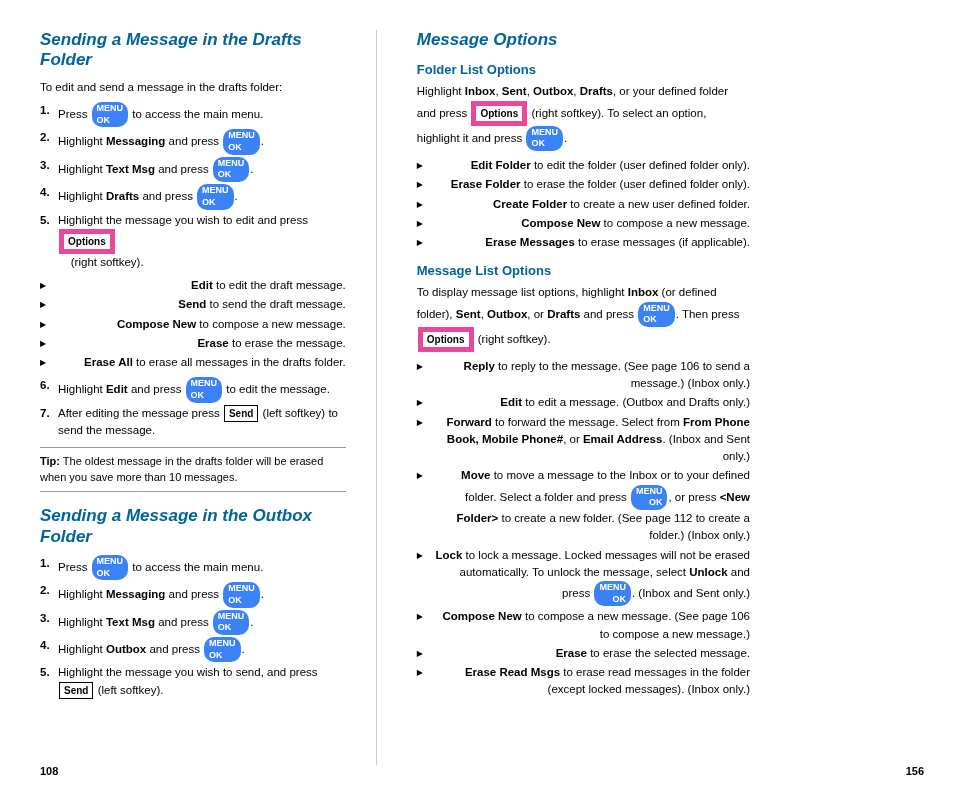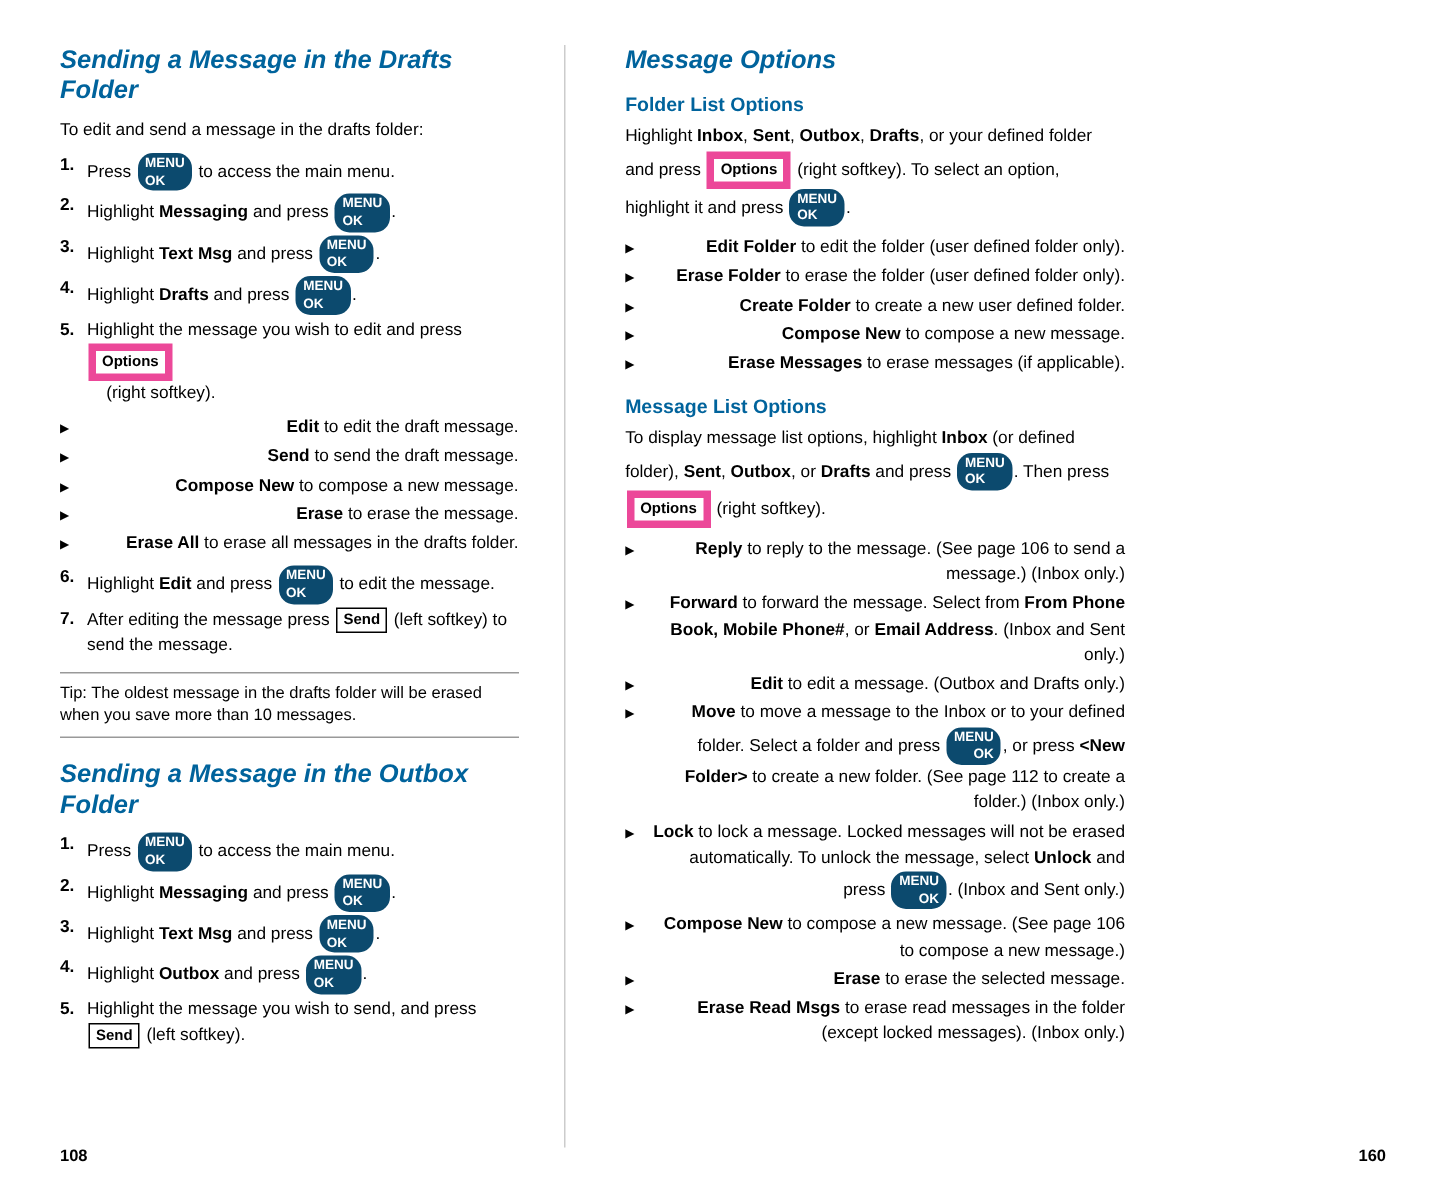--- a/index.html
+++ b/index.html
@@ -79,21 +79,21 @@
     .bullet-list li::before {
       content: '▶';
       position: absolute;
       left: 0;
       font-size: 8px;
       top: 3px;
       color: #000;
     }
     .menu-btn {
       display: inline-block;
-      background: #0c4a6e;
+      background: #3b82f6;
       color: #fff;
       border-radius: 10px;
       padding: 1px 5px;
       font-size: 9px;
       font-weight: bold;
       vertical-align: middle;
       line-height: 1.3;
       margin: 0 1px;
     }
     .options-btn {
@@ -118,21 +118,21 @@
     }
     .tip-box {
       border-top: 1px solid #999;
       border-bottom: 1px solid #999;
       padding: 6px 0;
       margin: 8px 0 14px 0;
       font-size: 11px;
       line-height: 1.4;
     }
     .tip-label {
-      font-weight: normal;
+      font-weight: bold;
       text-align: center;
     }
     b { font-weight: bold; }
     .page-num-left {
       position: absolute;
       bottom: 18px;
       left: 40px;
       font-size: 11px;
       font-weight: bold;
     }
@@ -256,27 +256,27 @@
       </ul>
 
       <div class="sub-section-title">Message List Options</div>
 
       <p class="body-text">
         To display message list options, highlight <b>Inbox</b> (or defined folder), <b>Sent</b>, <b>Outbox</b>, or <b>Drafts</b> and press <span class="menu-btn">MENU<br>OK</span>. Then press <span class="options-btn">Options</span> (right softkey).
       </p>
 
       <ul class="bullet-list">
         <li><b>Reply</b> to reply to the message. (See page 106 to send a message.) (Inbox only.)</li>
+        <li><b>Edit</b> to edit a message. (Outbox and Drafts only.)</li>
         <li><b>Forward</b> to forward the message. Select from <b>From Phone Book, Mobile Phone#</b>, or <b>Email Address</b>. (Inbox and Sent only.)</li>
-        <li><b>Edit</b> to edit a message. (Outbox and Drafts only.)</li>
         <li><b>Move</b> to move a message to the Inbox or to your defined folder. Select a folder and press <span class="menu-btn">MENU<br>OK</span>, or press <b>&lt;New Folder&gt;</b> to create a new folder. (See page 112 to create a folder.) (Inbox only.)</li>
         <li><b>Lock</b> to lock a message. Locked messages will not be erased automatically. To unlock the message, select <b>Unlock</b> and press <span class="menu-btn">MENU<br>OK</span>. (Inbox and Sent only.)</li>
         <li><b>Compose New</b> to compose a new message. (See page 106 to compose a new message.)</li>
         <li><b>Erase</b> to erase the selected message.</li>
         <li><b>Erase Read Msgs</b> to erase read messages in the folder (except locked messages). (Inbox only.)</li>
       </ul>
 
     </div>
   </div>
 
   <span class="page-num-left">108</span>
-  <span class="page-num-right">160</span>
+  <span class="page-num-right">156</span>
 </div>
 
 </body></html>

